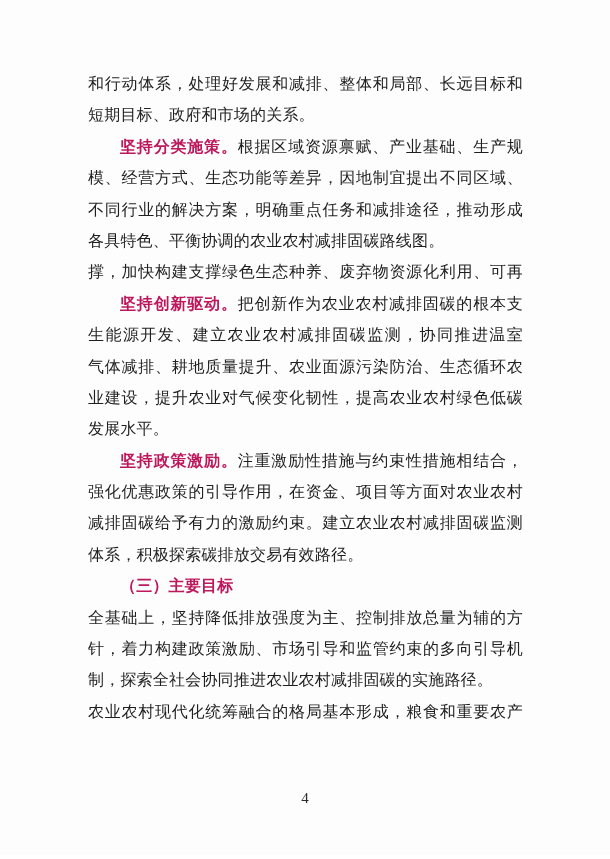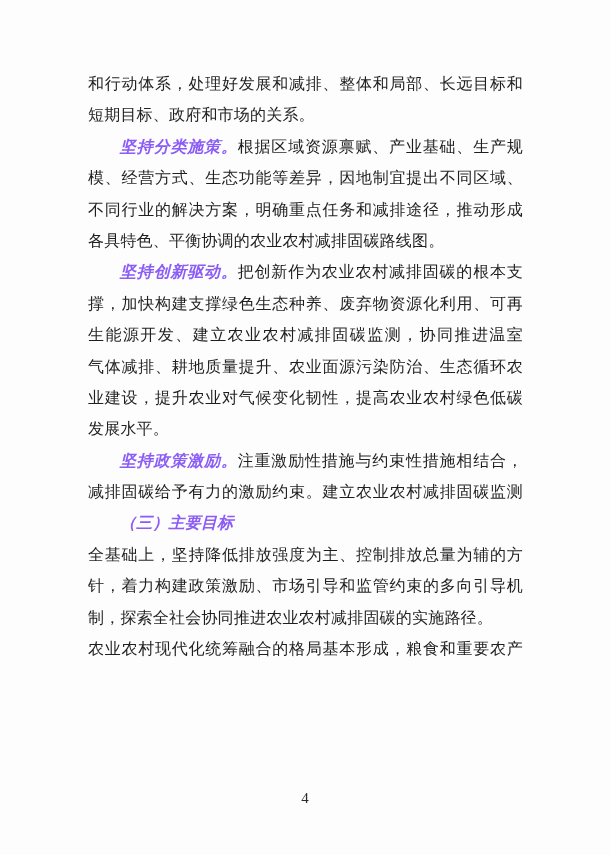--- a/index.html
+++ b/index.html
@@ -33,22 +33,21 @@
   }
   .line.flush {
     text-align: left;
     text-align-last: left;
   }
   .line.indent {
     padding-left: 32px;
   }
   .seg.bold {
     font-weight: bold;
-    color: #8b5cf6;
-    font-style: italic;
+    color: #be185d;
   }
   .page-number {
     position: absolute;
     left: 0;
     top: 788px;
     width: 100%;
     text-align: center;
     font-size: 15px;
     line-height: 20px;
     color: #2a2a2a;
@@ -58,28 +57,30 @@
 <body>
 
 <div class="page">
   <div class="doc-body">
       <div class="line"><span class="seg">和行动体系，处理好发展和减排、整体和局部、长远目标和</span></div>
       <div class="line flush"><span class="seg">短期目标、政府和市场的关系。</span></div>
       <div class="line indent"><span class="seg bold">坚持分类施策。</span><span class="seg">根据区域资源禀赋、产业基础、生产规</span></div>
       <div class="line"><span class="seg">模、经营方式、生态功能等差异，因地制宜提出不同区域、</span></div>
       <div class="line"><span class="seg">不同行业的解决方案，明确重点任务和减排途径，推动形成</span></div>
       <div class="line flush"><span class="seg">各具特色、平衡协调的农业农村减排固碳路线图。</span></div>
+      <div class="line"><span class="seg">撑，加快构建支撑绿色生态种养、废弃物资源化利用、可再</span></div>
       <div class="line indent"><span class="seg bold">坚持创新驱动。</span><span class="seg">把创新作为农业农村减排固碳的根本支</span></div>
-      <div class="line"><span class="seg">撑，加快构建支撑绿色生态种养、废弃物资源化利用、可再</span></div>
       <div class="line"><span class="seg">生能源开发、建立农业农村减排固碳监测，协同推进温室</span></div>
       <div class="line"><span class="seg">气体减排、耕地质量提升、农业面源污染防治、生态循环农</span></div>
       <div class="line"><span class="seg">业建设，提升农业对气候变化韧性，提高农业农村绿色低碳</span></div>
       <div class="line flush"><span class="seg">发展水平。</span></div>
       <div class="line indent"><span class="seg bold">坚持政策激励。</span><span class="seg">注重激励性措施与约束性措施相结合，</span></div>
+      <div class="line"><span class="seg">强化优惠政策的引导作用，在资金、项目等方面对农业农村</span></div>
       <div class="line"><span class="seg">减排固碳给予有力的激励约束。建立农业农村减排固碳监测</span></div>
+      <div class="line flush"><span class="seg">体系，积极探索碳排放交易有效路径。</span></div>
       <div class="line indent flush"><span class="seg bold">（三）主要目标</span></div>
       <div class="line"><span class="seg">全基础上，坚持降低排放强度为主、控制排放总量为辅的方</span></div>
       <div class="line"><span class="seg">针，着力构建政策激励、市场引导和监管约束的多向引导机</span></div>
       <div class="line flush"><span class="seg">制，探索全社会协同推进农业农村减排固碳的实施路径。</span></div>
       <div class="line"><span class="seg">农业农村现代化统筹融合的格局基本形成，粮食和重要农产</span></div>
     </div>
   <div class="page-number">4</div>
 </div>
 
 </body></html>

